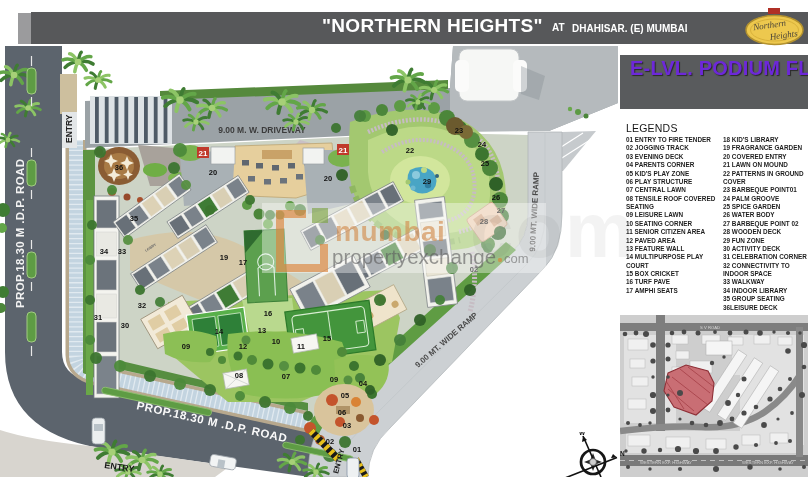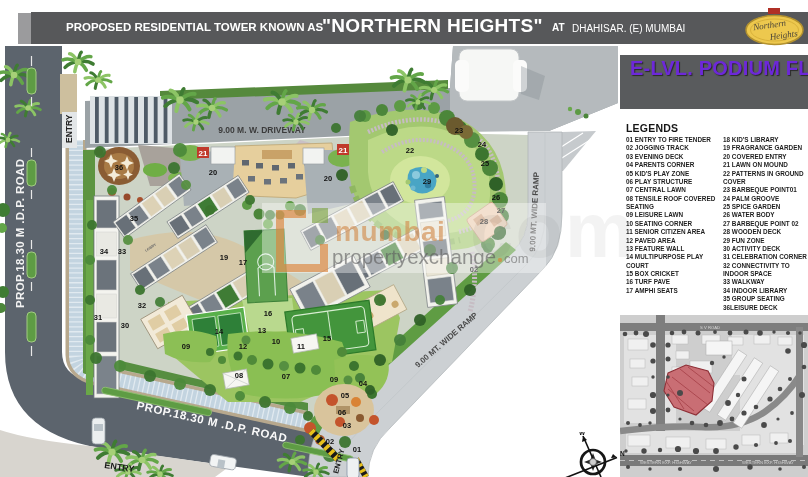--- a/index.html
+++ b/index.html
@@ -4,24 +4,23 @@
 html,body{margin:0;padding:0;}
 body{width:808px;height:477px;background:#fff;font-family:"Liberation Sans",sans-serif;overflow:hidden;}
 #page{position:relative;width:808px;height:477px;background:#fff;overflow:hidden;}
 .abs{position:absolute;}
 </style></head><body>
 <div id="page">
 
 <div class="abs" style="left:18px;top:13px;width:13px;height:31px;background:#9b9b9d;"></div>
 <div class="abs" style="left:31px;top:12px;width:777px;height:32px;background:#57585a;"></div>
 <div class="abs" style="left:38px;top:12px;width:770px;height:32px;color:#fff;white-space:nowrap;">
-<span style="position:absolute;left:28px;top:9px;font-size:11.5px;font-weight:bold;">PROPOSED RESIDENTIAL TOWER KNOWN AS</span>
 <span style="position:absolute;left:284px;top:3px;font-size:19px;font-weight:bold;letter-spacing:0.3px;">"NORTHERN HEIGHTS"</span>
 <span style="position:absolute;left:514px;top:10px;font-size:10px;font-weight:bold;">AT</span>
-<span style="position:absolute;left:534px;top:11px;font-size:10px;font-weight:normal;">DHAHISAR. (E) MUMBAI</span>
+<span style="position:absolute;left:534px;top:11px;font-size:10px;font-weight:bold;">DHAHISAR. (E) MUMBAI</span>
 </div>
 
 <svg class="abs" style="left:740px;top:3px;" width="68" height="52" viewBox="0 0 68 52">
 <rect x="28" y="5" width="12" height="6" fill="#b03026"></rect>
 <ellipse cx="34.5" cy="27" rx="28.5" ry="14.5" fill="#edc84e" stroke="#b3922f" stroke-width="1.5"></ellipse>
 <ellipse cx="34.5" cy="27" rx="24" ry="11" fill="none" stroke="#d8b13a" stroke-width="1"></ellipse>
 <text x="30" y="25" font-family="Liberation Serif,serif" font-style="italic" font-size="9" fill="#4a4438" text-anchor="middle" transform="rotate(-8 30 25)">Northern</text>
 <text x="44" y="35" font-family="Liberation Serif,serif" font-style="italic" font-size="9" fill="#4a4438" text-anchor="middle" transform="rotate(-8 44 35)">Heights</text>
 </svg>
 <svg class="abs" style="left:0;top:0;" width="625" height="477" viewBox="0 0 625 477">
@@ -752,21 +751,21 @@
 <text x="347" y="428">03</text>
 <text x="330" y="444">02</text>
 <text x="357" y="452">01</text>
 <text x="474" y="272">02</text>
 </g>
 </svg>
 
 <div class="abs" style="left:620px;top:55px;width:188px;height:54px;background:#595b5d;"></div>
 <div class="abs" style="left:630px;top:57px;white-space:nowrap;color:#6d28d9;font-size:20px;font-weight:bold;letter-spacing:0.2px;text-shadow:1px 1px 1px #2a2a2a;">E-LVL. PODIUM FLOOR</div>
 
-<div class="abs" style="left:626px;top:122px;font-size:10.5px;font-weight:bold;color:#161616;letter-spacing:0.2px;">LEGENDS</div>
+<div class="abs" style="left:626px;top:122px;font-size:10.5px;font-weight:normal;color:#161616;letter-spacing:0.2px;">LEGENDS</div>
 
 <div class="abs" style="left:626px;top:136px;width:100px;font-size:7.6px;font-weight:bold;color:#1d1d1d;line-height:8.37px;white-space:nowrap;transform:scaleX(0.84);transform-origin:left top;">01 ENTRY TO FIRE TENDER<br>02 JOGGING TRACK<br>03 EVENING DECK<br>04 PARENTS CORNER<br>05 KID'S PLAY ZONE<br>06 PLAY STRUCTURE<br>07 CENTRAL LAWN<br>08 TENSILE ROOF COVERED<br>SEATING<br>09 LEISURE LAWN<br>10 SEATING CORNER<br>11 SENIOR CITIZEN AREA<br>12 PAVED AREA<br>13 FEATURE WALL<br>14 MULTIPURPOSE PLAY<br>COURT<br>15 BOX CRICKET<br>16 TURF PAVE<br>17 AMPHI SEATS</div>
 
 <div class="abs" style="left:723px;top:136px;width:85px;font-size:7.6px;font-weight:bold;color:#1d1d1d;line-height:8.37px;white-space:nowrap;transform:scaleX(0.84);transform-origin:left top;">18 KID'S LIBRARY<br>19 FRAGRANCE GARDEN<br>20 COVERED ENTRY<br>21 LAWN ON MOUND<br>22 PATTERNS IN GROUND<br>COVER<br>23 BARBEQUE POINT01<br>24 PALM GROOVE<br>25 SPICE GARDEN<br>26 WATER BODY<br>27 BARBEQUE POINT 02<br>28 WOODEN DECK<br>29 FUN ZONE<br>30 ACTIVITY DECK<br>31 CELEBRATION CORNER<br>32 CONNECTIVITY TO<br>INDOOR SPACE<br>33 WALKWAY<br>34 INDOOR LIBRARY<br>35 GROUP SEATING<br>36LEISURE DECK</div>
 
 <svg class="abs" style="left:620px;top:315px;" width="188" height="162" viewBox="0 0 188 162">
 <rect x="0" y="0" width="188" height="162" fill="#cecece"></rect>
 
 <g fill="#e2e2e2">
         <rect x="4" y="20" width="52" height="88"></rect>

